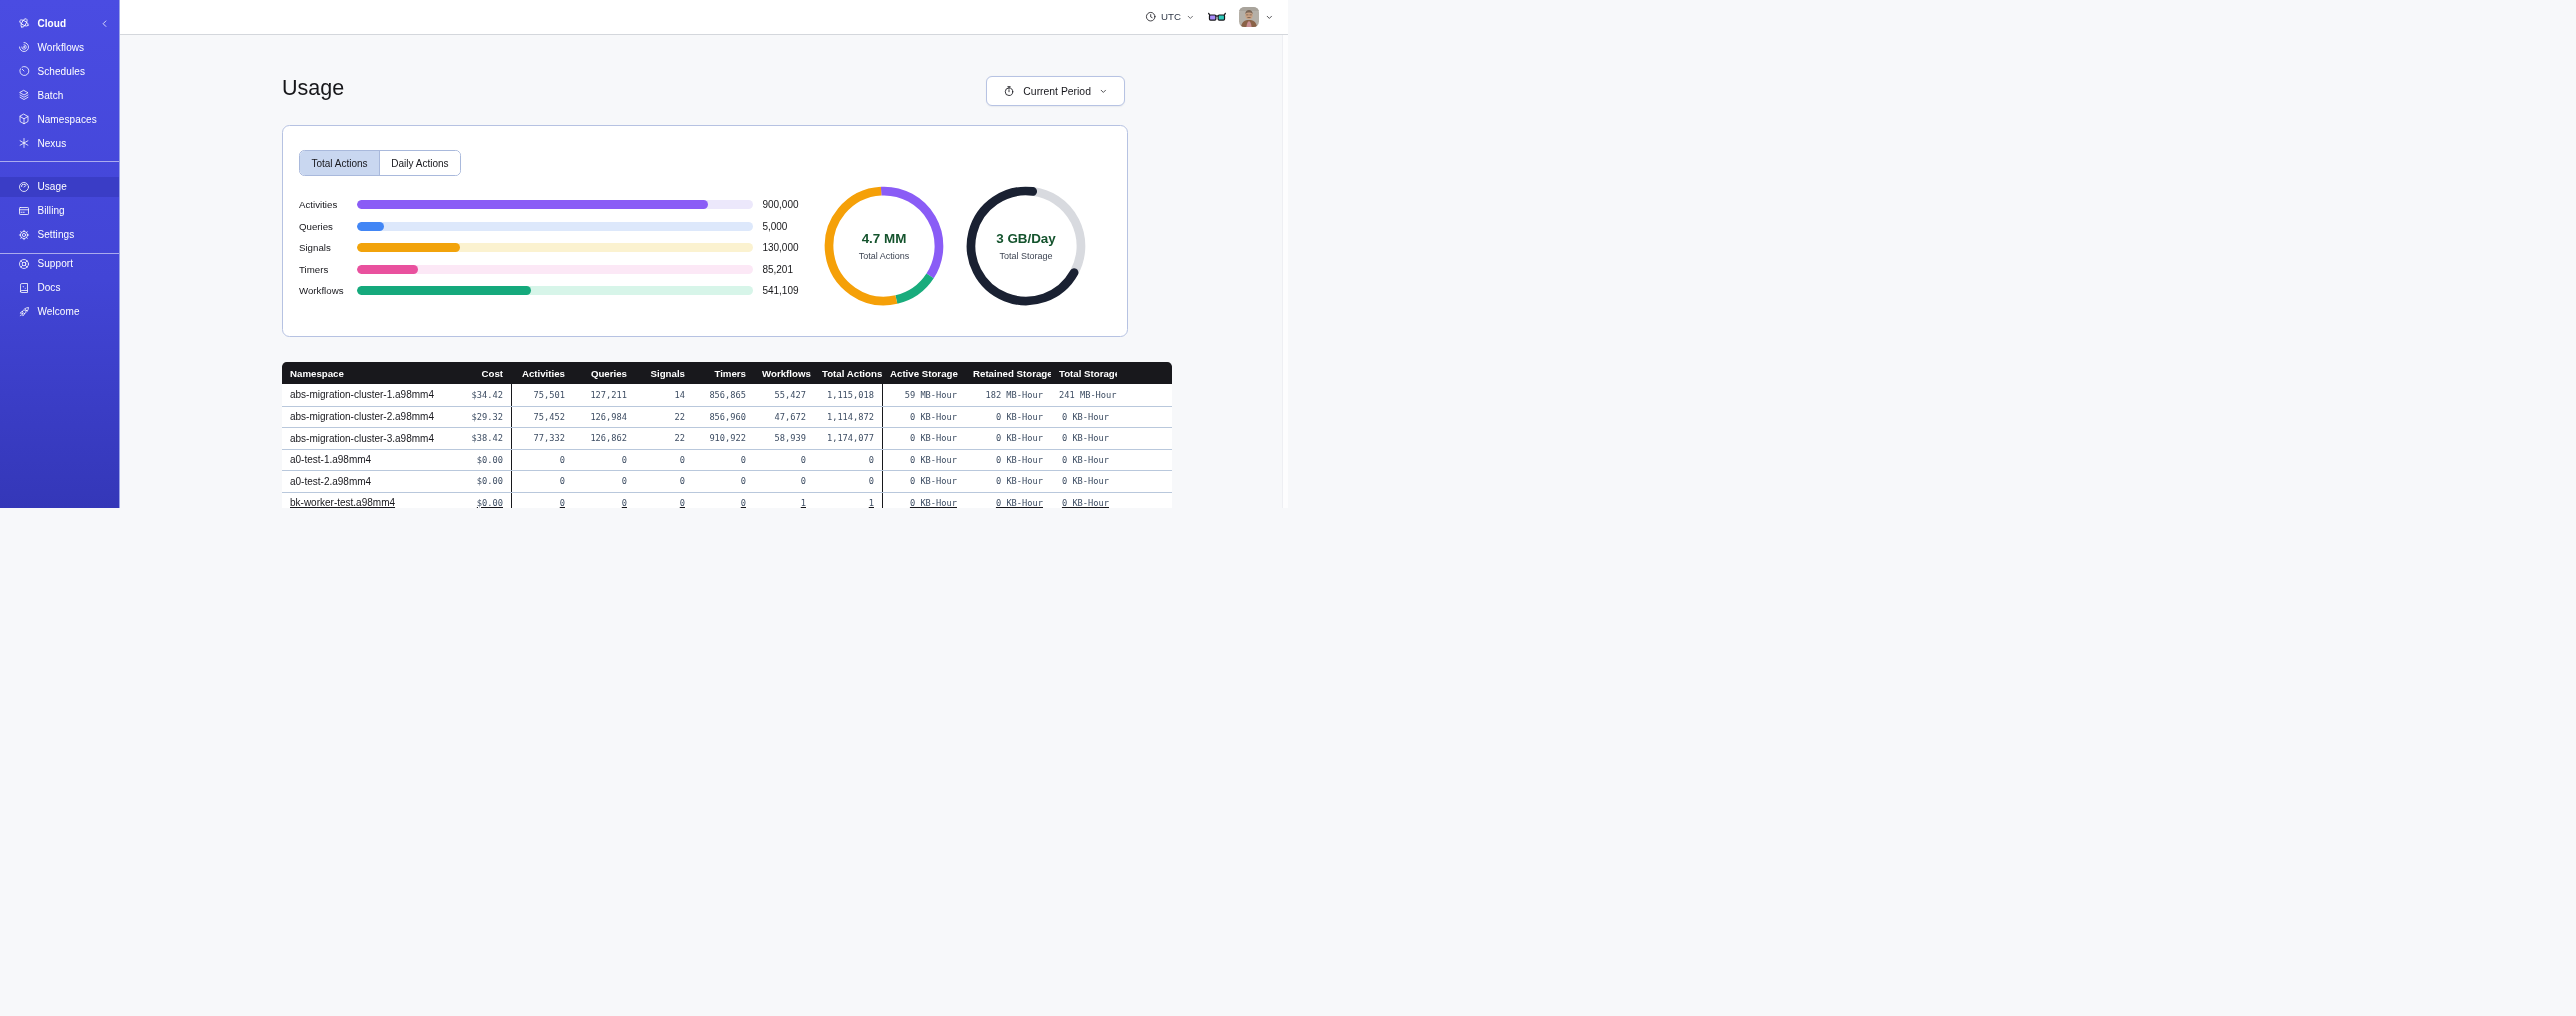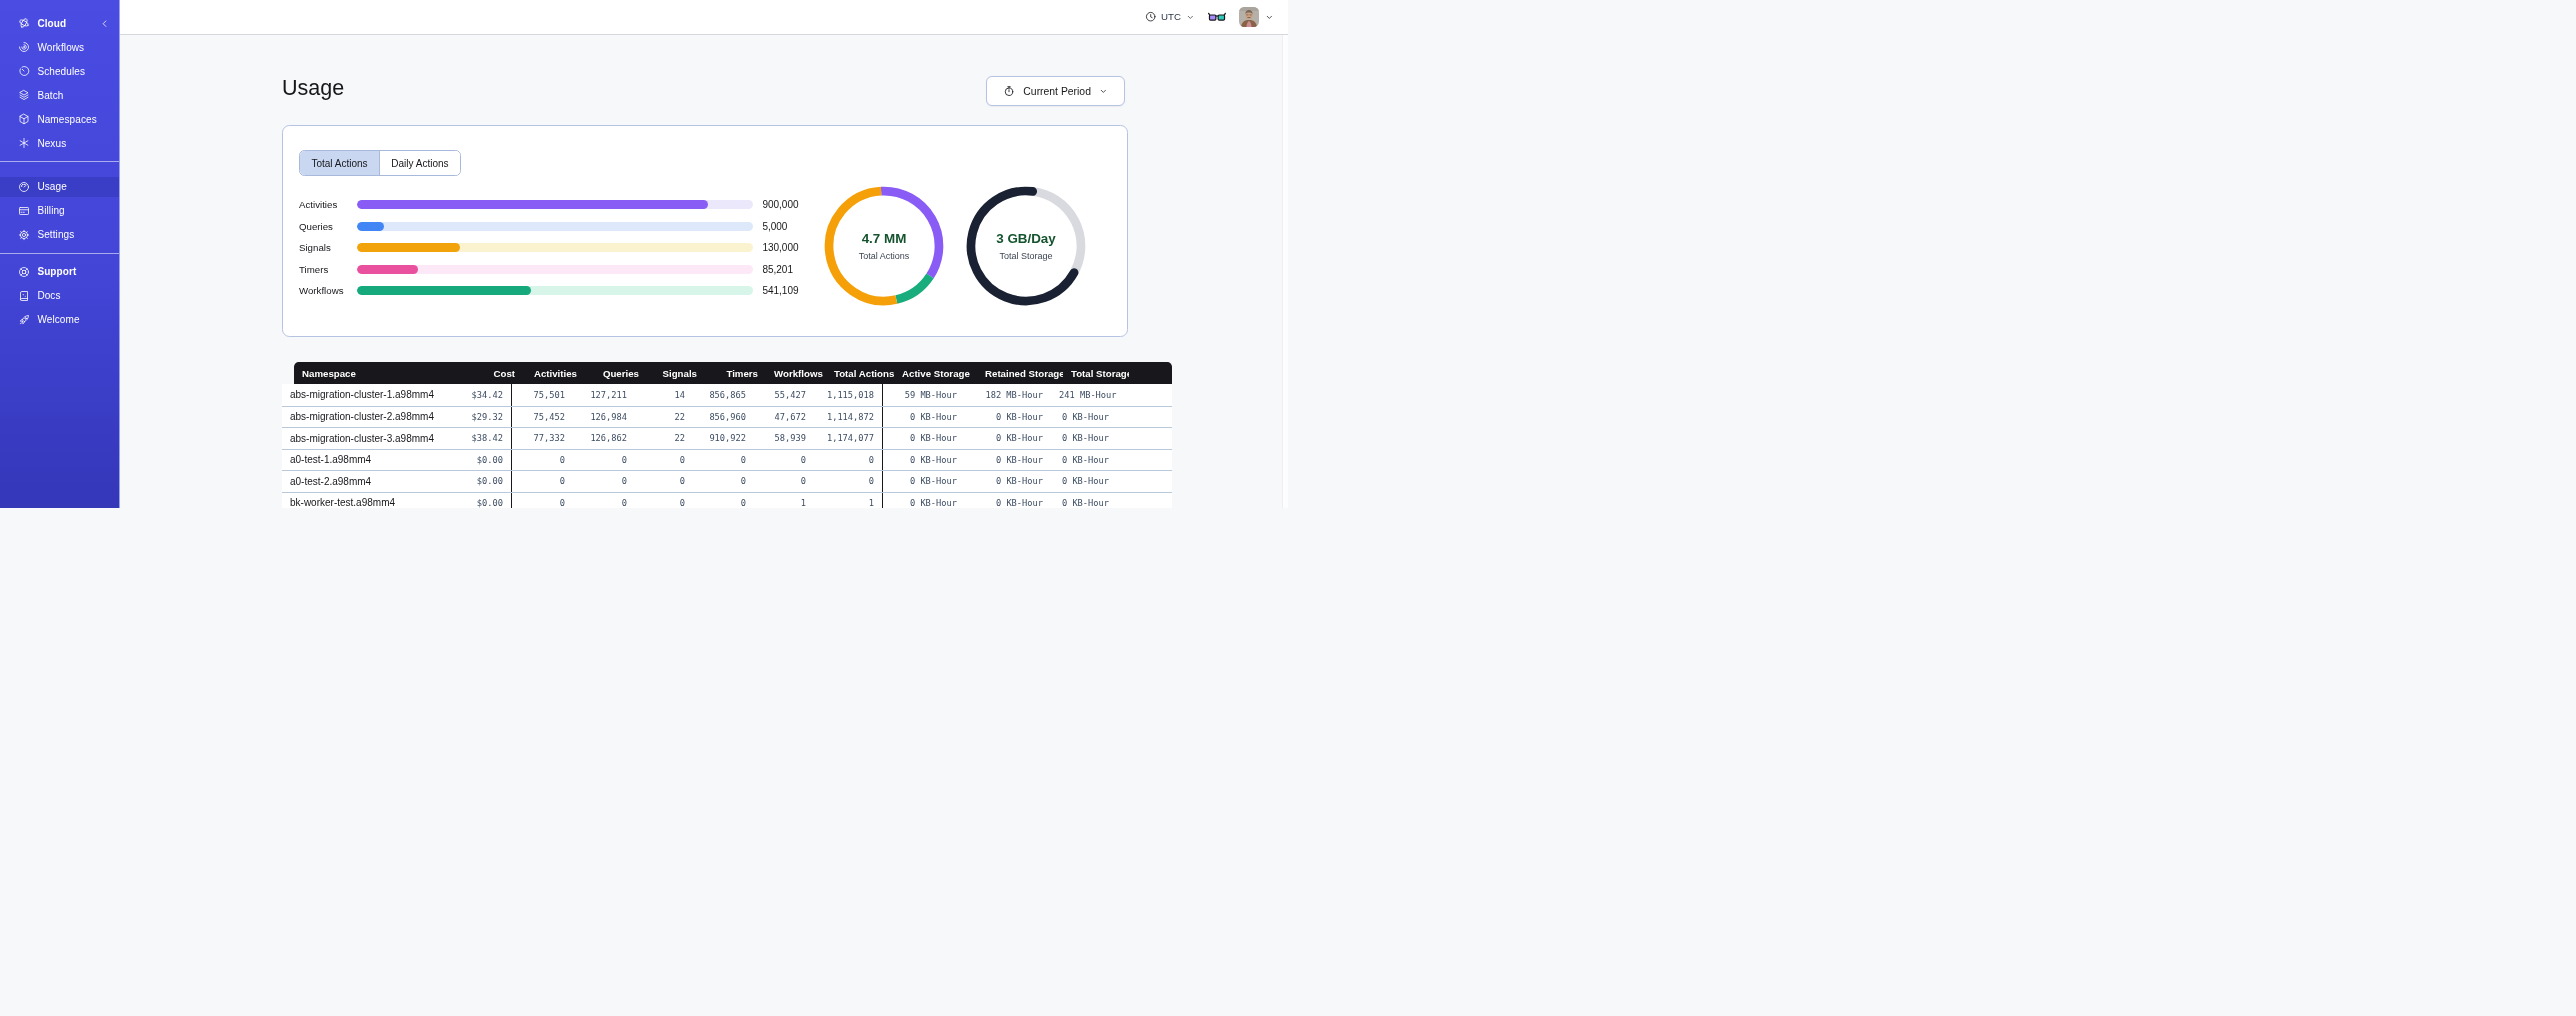--- a/index.html
+++ b/index.html
@@ -27,21 +27,21 @@
     cursor:pointer; white-space:nowrap;
   }
   .side-row .ic { width:12px; height:12px; flex:0 0 12px; display:flex; align-items:center; justify-content:center; }
   .side-row svg { width:12px; height:12px; stroke:#FFFFFF; stroke-width:1.6; fill:none; stroke-linecap:round; stroke-linejoin:round; }
   .side-row.active { background:#3A3DC6; }
   .side-brand { font-weight:700; }
   .side-brand .collapse { margin-left:auto; width:9.4px; height:9.4px; }
   .side-brand .collapse svg { width:9.4px; height:9.4px; stroke-width:2; }
   .side-divider { height:0.7px; background:rgba(255,255,255,.55); margin:8px 0 0 0; border:none; }
   .gap22 { margin-top:14.8px; }
-  .gap9  { margin-top:8px;font-weight:bold; }
+  .gap9  { margin-top:0; }
   
   .topbar {
     position:absolute; left:120px; right:0; top:0; height:35px;
     background:#FFFFFF; border-bottom:0.7px solid #D4D7DC;
     display:flex; align-items:center; justify-content:flex-end;
     padding-right:14.8px; gap:13.4px; z-index:4;
   }
   .tz-select { display:flex; align-items:center; gap:4.7px; font-size:9.7px; color:#2E3746; cursor:pointer; }
   .tz-select svg { stroke:#17171C; fill:none; stroke-width:1.7; stroke-linecap:round; stroke-linejoin:round; }
   .glasses { width:18px; height:12px; cursor:pointer; display:flex; align-items:center; }
@@ -83,21 +83,21 @@
   .donut { position:relative; width:122px; height:122px; }
   .donut svg { position:absolute; inset:0; }
   .donut-center { position:absolute; inset:0; display:flex; flex-direction:column; align-items:center; justify-content:center; gap:4.7px; text-align:center; }
   .donut-value { font-size:13.4px; font-weight:600; color:#14532d; }
   .donut-label { font-size:9px; color:#3E4553; }
   
   .usage-table { position:absolute; left:282px; top:362px; width:890px; }
   .t-header {
     display:grid; align-items:center; height:22px;
     background:#18181C; color:#FFFFFF; border-radius:4.7px 4.7px 0 0;
-    font-size:9.7px; font-weight:600;margin-left:12px;
+    font-size:9.7px; font-weight:600;
   }
   .t-row { display:grid; align-items:center; height:21.5px; background:#FFFFFF; border-top:0.7px solid #B9C8DC; font-size:10px; }
   .t-row:first-of-type { border-top:none; }
   .cell { padding:0 8px; white-space:nowrap; overflow:hidden; }
   .cell.right { text-align:right; }
   .cell.mono { font-family:"DejaVu Sans Mono", monospace; font-size:8.7px; color:#3D4D63; }
   .t-row .cell.divider { border-left:1.3px solid #17181C; height:100%; display:flex; align-items:center; }
   .t-row .cell.divider.right { justify-content:flex-end; }
   .ns-link { color:#17171C; text-decoration:underline; text-underline-offset:2px; cursor:pointer; }
 </style>
@@ -454,21 +454,21 @@
         <div class="cell right mono">0</div>
         <div class="cell right mono">0</div>
         <div class="cell right mono">0</div>
         <div class="cell right mono">0</div>
         <div class="cell right mono">0</div>
         <div class="cell right mono divider">0 KB-Hour</div>
         <div class="cell right mono">0 KB-Hour</div>
         <div class="cell right mono">0 KB-Hour</div>
         <div class="cell"></div>
       </div>
-      <div class="t-row" style="grid-template-columns: 169px 60px 62px 62px 58px 61px 60px 68px 83px 86px 66px 1fr;">
+      <div class="t-row" style="grid-template-columns: 169px 60px 62px 62px 58px 61px 60px 68px 83px 86px 66px 1fr; text-decoration: underline;">
         <div class="cell"><span class="ns-link">bk-worker-test.a98mm4</span></div>
         <div class="cell right mono">$0.00</div>
         <div class="cell right mono divider">0</div>
         <div class="cell right mono">0</div>
         <div class="cell right mono">0</div>
         <div class="cell right mono">0</div>
         <div class="cell right mono">1</div>
         <div class="cell right mono">1</div>
         <div class="cell right mono divider">0 KB-Hour</div>
         <div class="cell right mono">0 KB-Hour</div>

